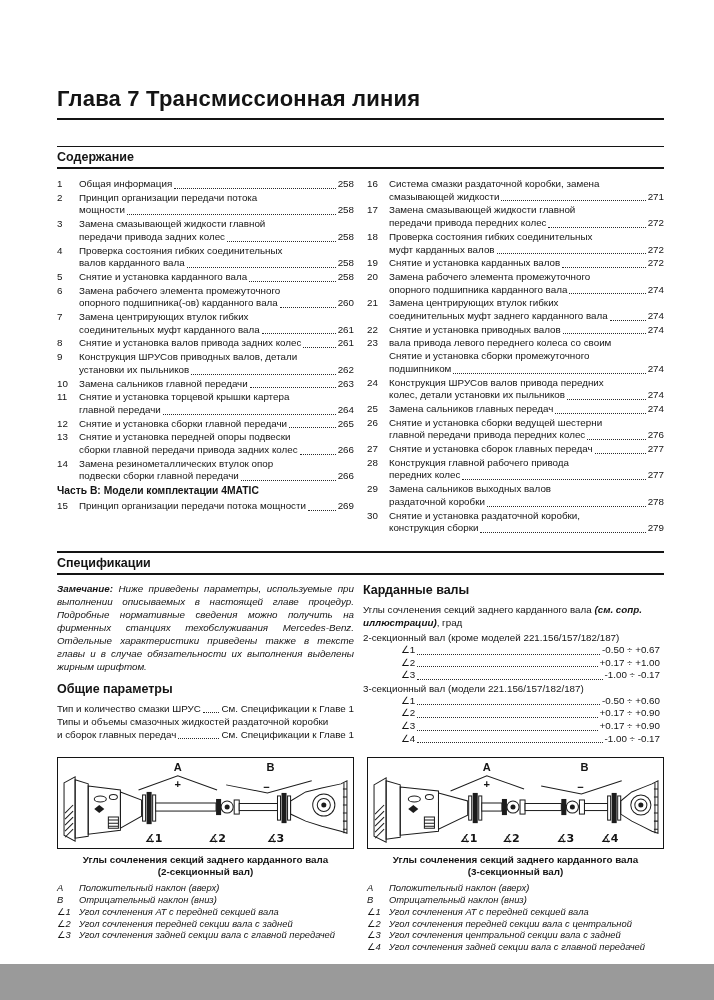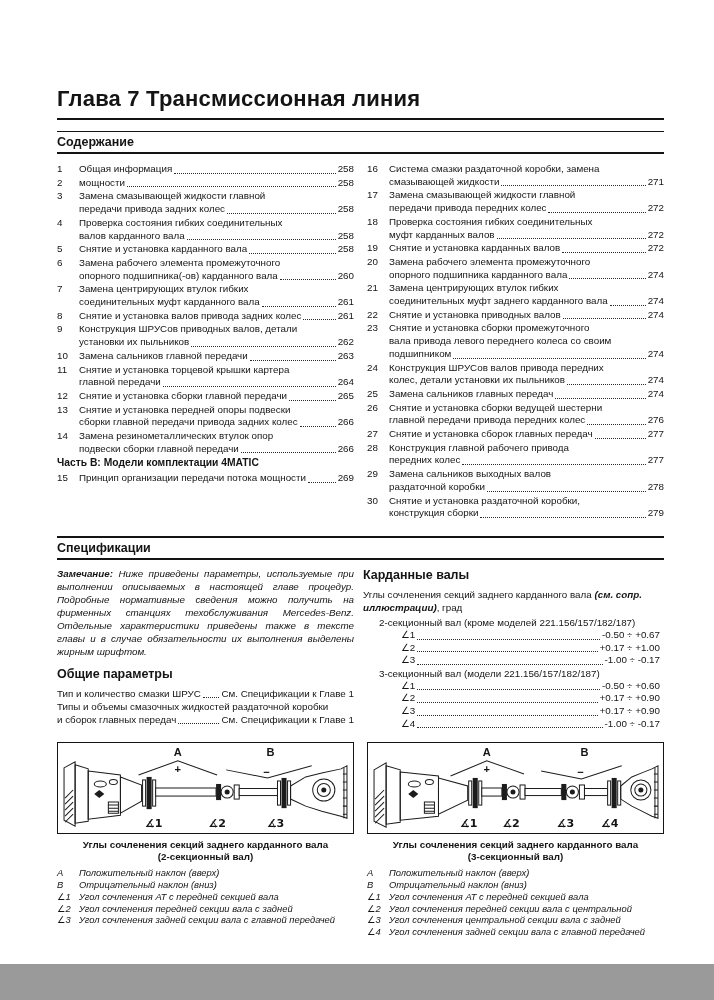--- a/index.html
+++ b/index.html
@@ -7,21 +7,21 @@
     width:714px;height:964px;background:#ffffff;color:#141414;
     margin:0 auto;position:relative;overflow:hidden;
     font-family:"Liberation Sans","DejaVu Sans",sans-serif;
   }
   .content{position:absolute;left:57px;top:0;width:607px;}
 
   
   .chapter-title{margin-top:86px;font-size:22px;font-weight:bold;letter-spacing:.2px;}
   .rule-heavy{border-top:2.5px solid #141414;margin-top:6px;}
   
-  .band{margin-top:11px;border-top:1.5px solid #141414;border-bottom:2.5px solid #141414;padding:3px 0 3px;}
+  .band{margin-top:26px;border-top:1.5px solid #141414;border-bottom:2.5px solid #141414;padding:3px 0 3px;}
   .band.spec{margin-top:15px;border-top:2.5px solid #141414;}
   .band-label{font-size:12.5px;font-weight:bold;}
 
   
   .toc{display:flex;gap:13px;margin-top:9px;font-size:9.8px;line-height:12.7px;}
   .toc-col{width:297px;}
   .toc-item{display:flex;margin-bottom:1px;}
   .toc-num{flex:0 0 22px;}
   .toc-body{flex:1;min-width:0;}
   .toc-line{white-space:nowrap;}
@@ -35,21 +35,21 @@
   .spec-cols{display:flex;gap:9px;margin-top:7px;font-size:9.8px;line-height:13px;}
   .spec-col{width:297px;}
   .note{font-style:italic;text-align:justify;}
   .note-label{font-weight:bold;}
   .subhead{font-size:12.5px;font-weight:bold;margin:10px 0 6px;}
   .subhead.first{margin-top:2px;}
   .specline{margin-bottom:0;}
   .specline .toc-last{align-items:flex-end;}
   .intro{margin-bottom:2px;}
   .intro-bold{font-weight:bold;font-style:italic;}
-  .group-title{margin-left:16px;}
+  .group-title{}
   .angle-row{margin-left:38px;display:flex;align-items:flex-end;line-height:12.6px;}
   .angle-label{flex:0 0 auto;}
   .angle-value{flex:0 0 auto;}
 
   
   .figures{display:flex;gap:13px;margin-top:12px;}
   .figure{width:297px;}
   .figure-box{box-sizing:border-box;width:297px;height:92px;border:1.5px solid #141414;background:#fff;}
   .figure-box svg{display:block;width:100%;height:100%;}
   .fig-caption{text-align:center;font-weight:bold;font-size:9.8px;line-height:12px;margin-top:5px;}
@@ -85,20 +85,21 @@
               <div class="toc-last">
                 <span class="toc-text">Общая информация</span>
                 <span class="lead"></span>
                 <span class="toc-page">258</span>
               </div>
             </div>
           </div>
           <div class="toc-item">
             <span class="toc-num">2</span>
             <div class="toc-body">
+              <div class="toc-line">Принцип организации передачи потока</div>
               <div class="toc-last">
                 <span class="toc-text">мощности</span>
                 <span class="lead"></span>
                 <span class="toc-page">258</span>
               </div>
             </div>
           </div>
           <div class="toc-item">
             <span class="toc-num">3</span>
             <div class="toc-body">
@@ -311,22 +312,22 @@
               <div class="toc-last">
                 <span class="toc-text">Снятие и установка приводных валов</span>
                 <span class="lead"></span>
                 <span class="toc-page">274</span>
               </div>
             </div>
           </div>
           <div class="toc-item">
             <span class="toc-num">23</span>
             <div class="toc-body">
+              <div class="toc-line">вала привода левого переднего колеса со своим</div>
               <div class="toc-line">Снятие и установка сборки промежуточного</div>
-              <div class="toc-line">вала привода левого переднего колеса со своим</div>
               <div class="toc-last">
                 <span class="toc-text">подшипником</span>
                 <span class="lead"></span>
                 <span class="toc-page">274</span>
               </div>
             </div>
           </div>
           <div class="toc-item">
             <span class="toc-num">24</span>
             <div class="toc-body">

